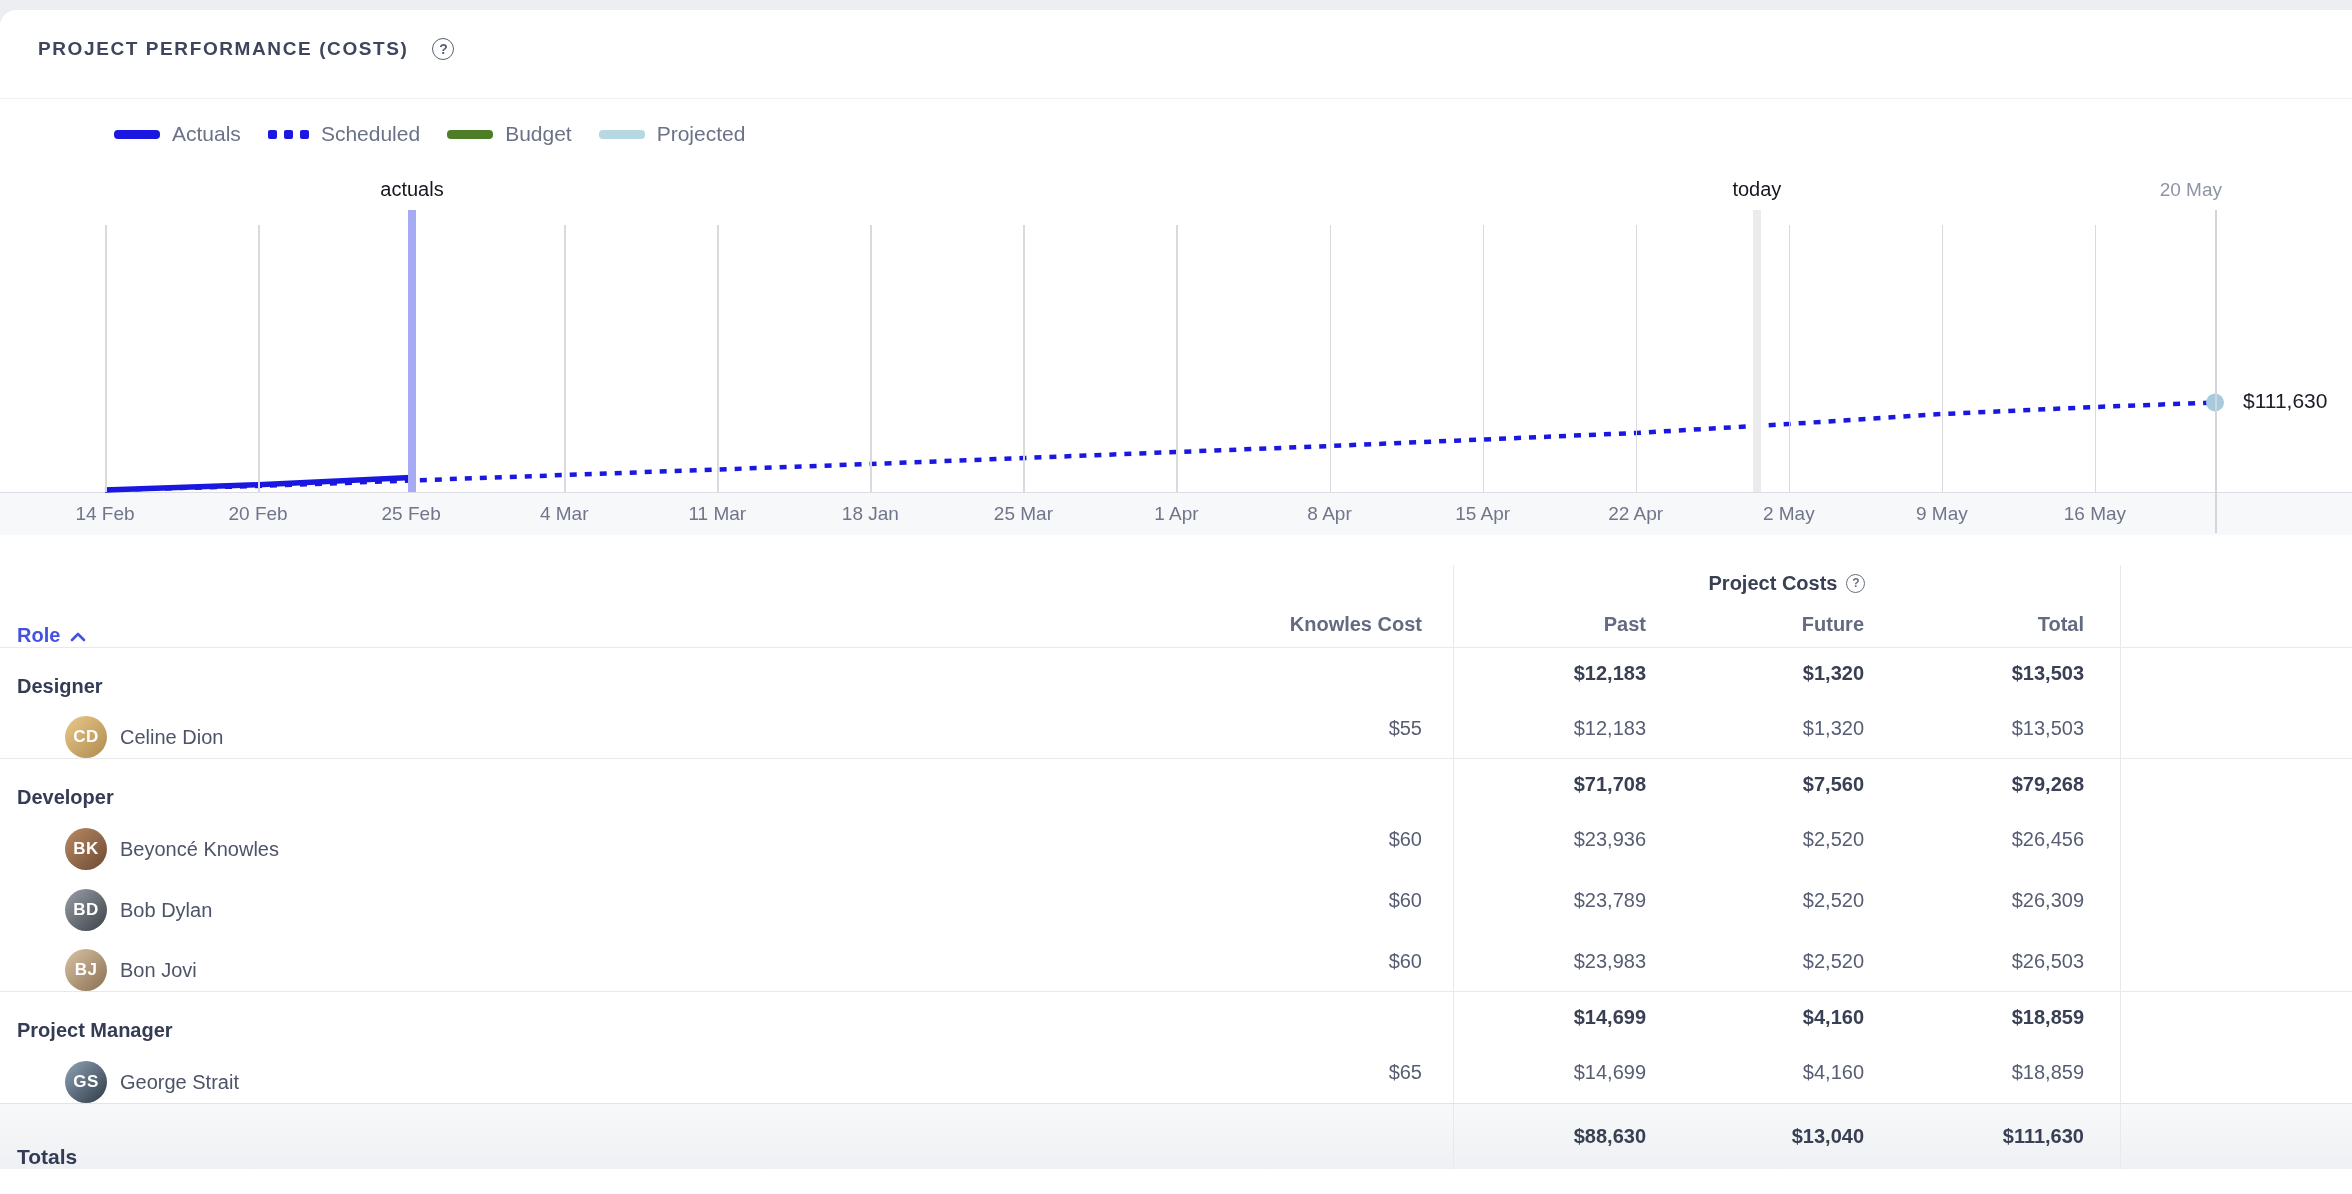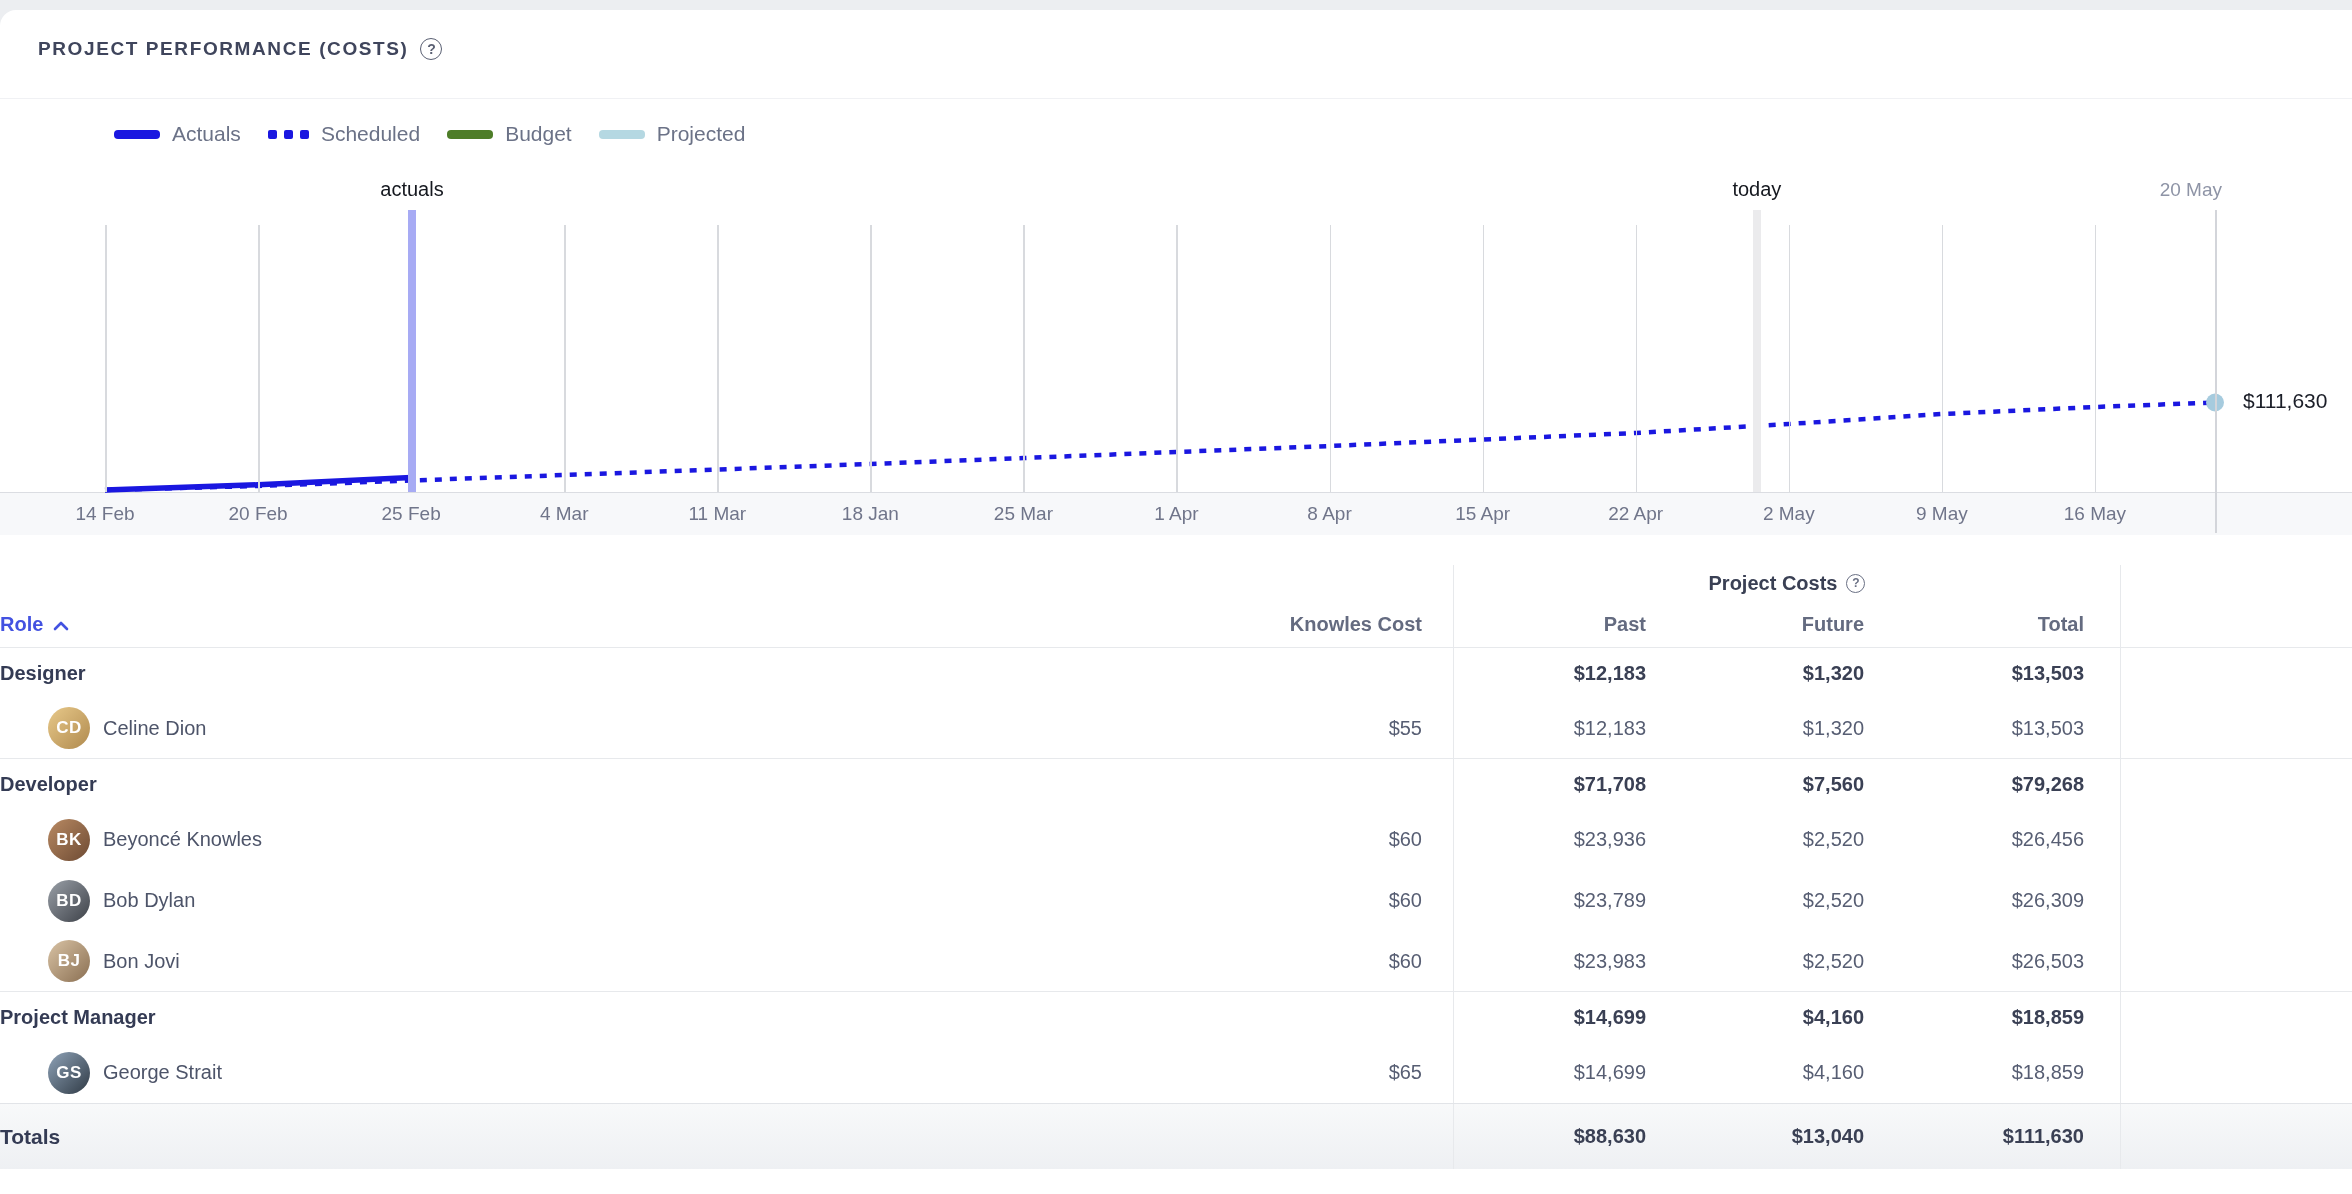--- a/index.html
+++ b/index.html
@@ -8,21 +8,21 @@
     background:#eceef1;
     font-family:"Liberation Sans", sans-serif;
     -webkit-font-smoothing:antialiased;
     color:#3a4156;
   }
   .card{
     position:absolute;left:0;top:10px;width:2352px;height:1184px;
     background:#ffffff;border-radius:16px 0 0 0;
   }
   
-  .card-header{position:absolute;left:38px;top:28px;display:flex;align-items:center;gap:12px;}
+  .card-header{position:absolute;left:38px;top:28px;display:flex;align-items:center;gap:24px;}
   .card-title{
     font-size:19px;font-weight:bold;letter-spacing:1.6px;color:#3f455c;text-transform:uppercase;
   }
   .help-icon{
     width:22px;height:22px;border:1.5px solid #5a6073;border-radius:50%;
     display:inline-flex;align-items:center;justify-content:center;
     font-size:14px;font-weight:bold;color:#5a6073;box-sizing:border-box;cursor:pointer;background:#fff;
   }
   .header-divider{position:absolute;left:0;top:88px;width:2352px;height:1px;background:#f0f1f4;}
   
@@ -57,21 +57,21 @@
     position:absolute;left:2243px;top:229px;font-size:21px;color:#1b1e28;white-space:nowrap;
   }
   
   .ptable{position:absolute;left:0;top:555px;width:2352px;}
   .trow{
     display:grid;box-sizing:border-box;
     grid-template-columns:1040px 413px 207px 218px 242px 232px;
     align-items:center;
   }
   .cell{box-sizing:border-box;height:100%;display:flex;align-items:center;}
-  .c-role{}
+  .c-role{padding-left:17px;align-items:flex-end;}
   .c-hourly{justify-content:flex-end;padding-right:31px;}
   .c-past{justify-content:flex-end;padding-right:14px;border-left:1px solid #e7e9ec;}
   .c-future{justify-content:flex-end;padding-right:14px;}
   .c-total{justify-content:flex-end;padding-right:36px;}
   .c-extra{border-left:1px solid #e7e9ec;}
   .row-grouphdr{height:36px;}
   .c-pcosts{
     grid-column:3 / span 3;display:flex;align-items:center;justify-content:center;gap:9px;
     border-left:1px solid #e7e9ec;height:100%;box-sizing:border-box;
   }

